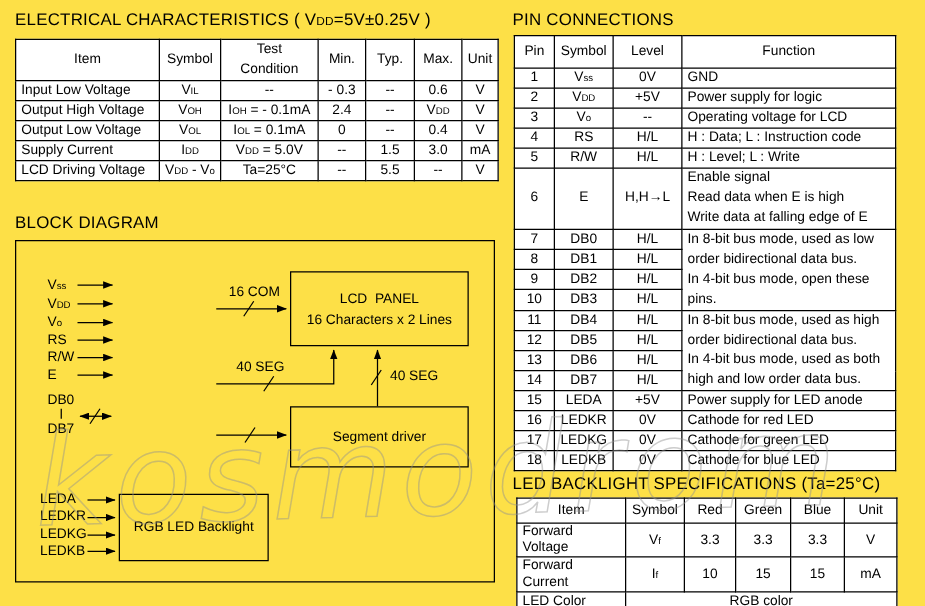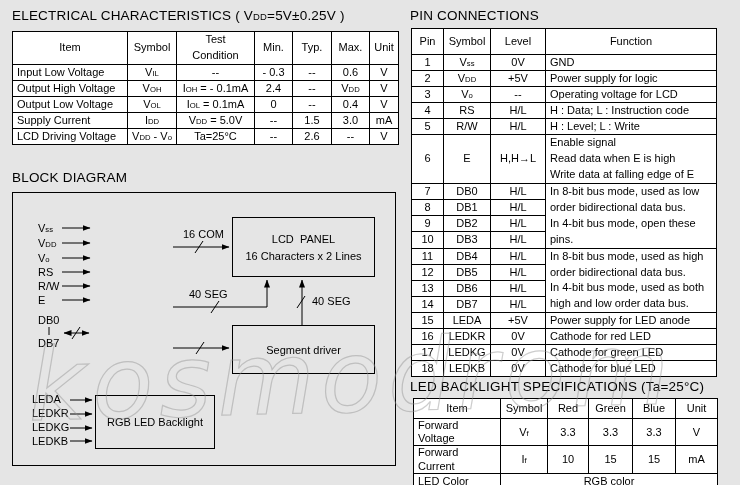--- a/index.html
+++ b/index.html
@@ -1,16 +1,16 @@
 <!DOCTYPE html>
 <html><head>
 <meta charset="utf-8">
 <style>
   html,body{margin:0;padding:0;background:#fff;}
-  .page{position:relative;width:740px;height:485px;background:#e5e5e5;
+  .page{position:relative;width:740px;height:485px;background:#fde047;
         font-family:"Liberation Sans",sans-serif;color:#000;overflow:hidden;}
   .sec-title{position:absolute;font-size:13.5px;letter-spacing:.2px;white-space:nowrap;z-index:2;}
   table{position:absolute;border-collapse:collapse;table-layout:fixed;
         font-size:11px;line-height:1.2;z-index:2;background:#fff;}
   td,th{border:1px solid #000;padding:0 3px;font-weight:normal;text-align:center;
         overflow:hidden;vertical-align:middle;}
   .l{text-align:left;padding-left:4px;}
   .pre{white-space:pre-line;line-height:1.45;}
   sub{font-size:.7em;vertical-align:baseline;}
   .ec thead tr{height:25px;} .ec tbody tr{height:16px;}
@@ -92,21 +92,21 @@
         <td>--</td>
         <td>1.5</td>
         <td>3.0</td>
         <td>mA</td>
       </tr>
       <tr>
         <td class="l">LCD Driving Voltage</td>
         <td>V<sub>DD</sub> - V<sub>o</sub></td>
         <td>Ta=25°C</td>
         <td>--</td>
-        <td>2.6</td>
+        <td>5.5</td>
         <td>--</td>
         <td>V</td>
       </tr>
     </tbody>
   </table>
 
   <div class="sec-title" style="left:12px;top:170px">BLOCK DIAGRAM</div>
 
   <div class="dbox" style="left:12px;top:192px;width:382px;height:272px"></div>
 

